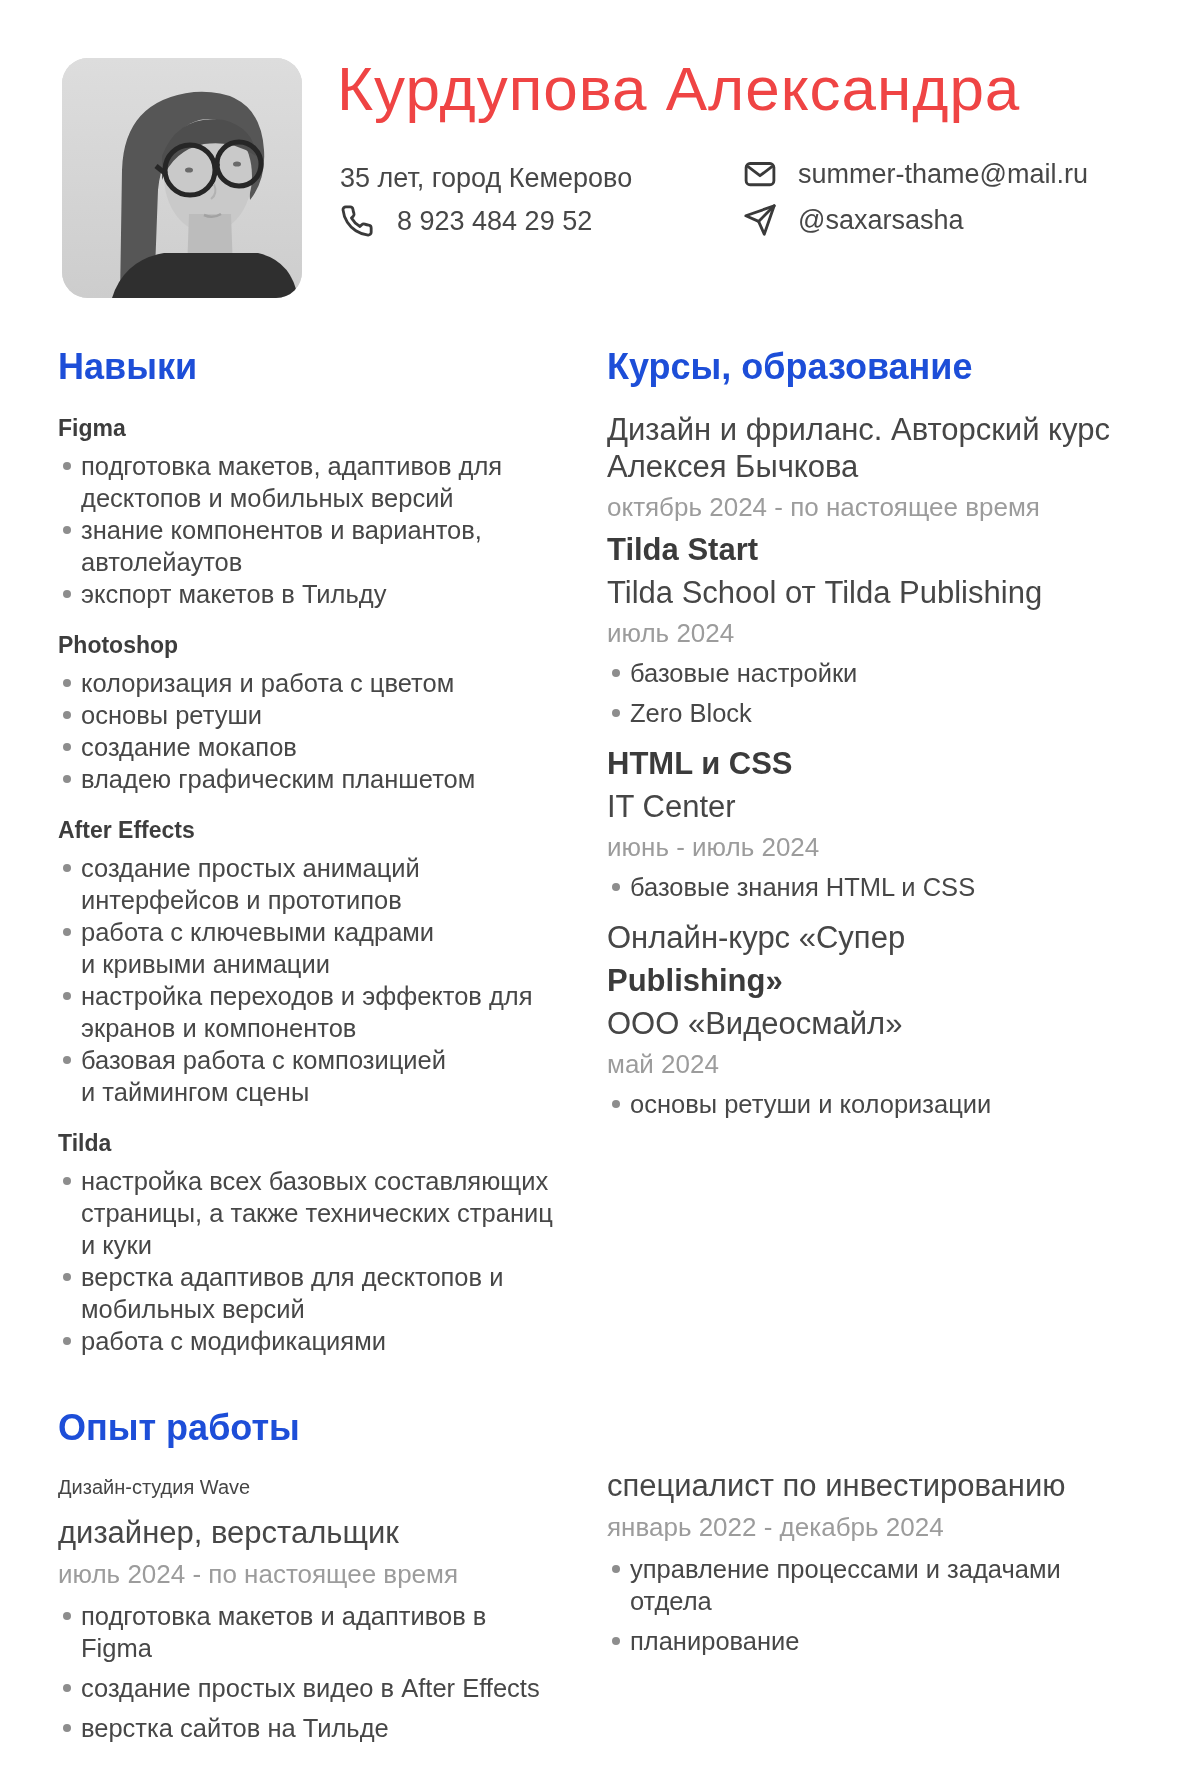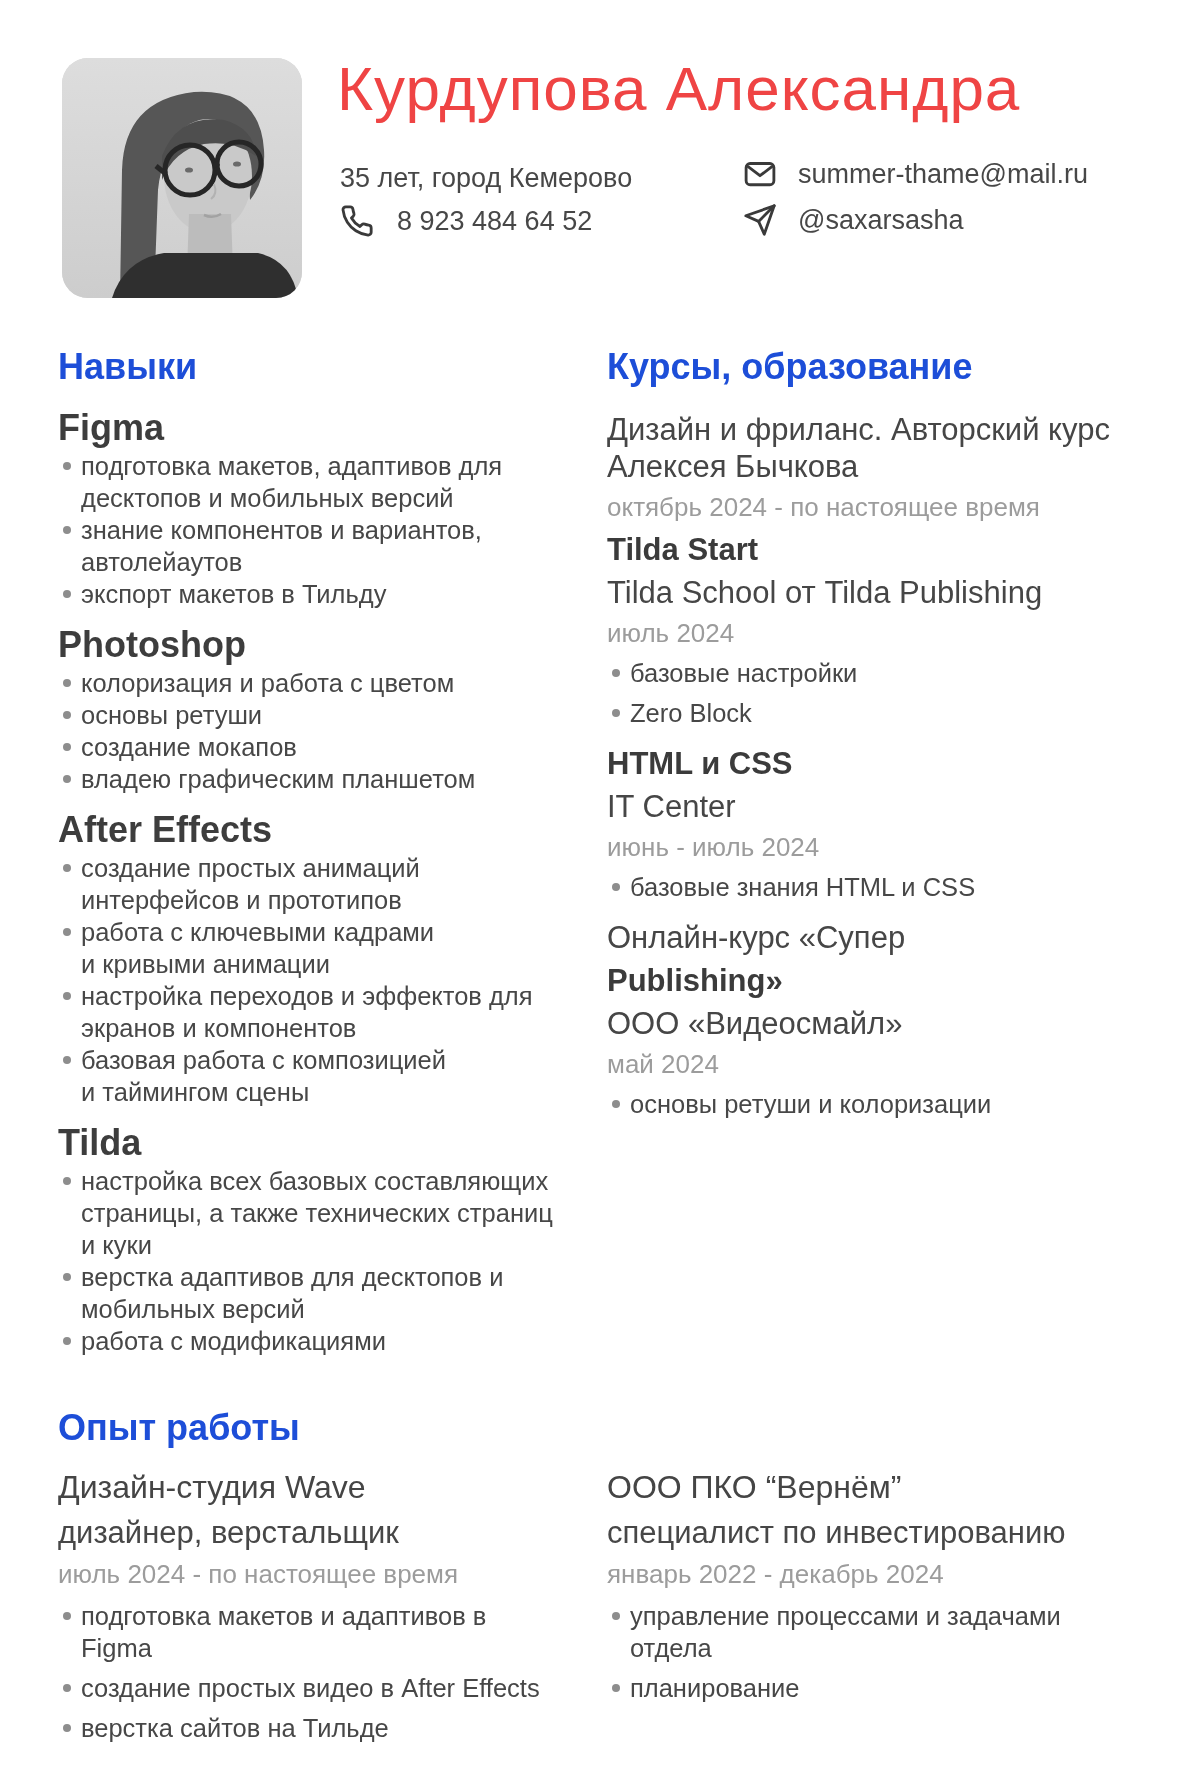--- a/index.html
+++ b/index.html
@@ -29,36 +29,36 @@
   h2{font-size:36px;line-height:44px;font-weight:700;color:#1d4ed8;margin:0 0 22px;}
   .col{position:absolute;top:345px;}
   .col-left{left:58px;width:505px;}
   .col-right{left:607px;width:540px;}
   ul{list-style:none;padding:0;margin:0;}
   li{position:relative;padding-left:23px;white-space:pre-line;font-size:25.5px;}
   li::before{content:"";position:absolute;left:5px;top:12px;width:8px;height:8px;border-radius:50%;background:#8d8d8d;}
   .tight li{line-height:32px;}
   .spaced li{line-height:32px;margin-bottom:8px;}
   
-  .skill h3{font-size:36px;line-height:34px;font-weight:700;color:#3d3d3d;margin:0 0 5px;}
+  .skill h3{font-size:23px;line-height:34px;font-weight:700;color:#3d3d3d;margin:0 0 5px;}
   .skill ul{margin:0 0 18px;}
   
   .course-lines{margin-bottom:2px;}
   .course-line{font-size:31px;line-height:37px;color:#464646;margin-bottom:6px;white-space:pre-line;}
   .course-line[data-bold="true"]{font-weight:700;color:#3b3b3b;}
   .date{font-size:26px;line-height:32px;color:#9c9c9c;margin-bottom:8px;}
   .course ul{margin:0 0 16px;}
   
   .exp{position:absolute;left:58px;top:1406px;width:1092px;}
   .exp h2{margin-bottom:18px;}
   .jobs{display:flex;}
   .job{width:505px;}
   .job:first-of-type{margin-right:44px;}
   .job:last-of-type{width:540px;}
-  .job-company{font-size:32px;line-height:38px;color:#454545;margin-bottom:9px;white-space:pre-line;}
+  .job-company{font-size:20px;line-height:38px;color:#454545;margin-bottom:9px;white-space:pre-line;}
   .job-role{font-size:31px;line-height:36px;color:#474747;margin-bottom:7px;}
   .job .date{margin-bottom:10px;}
 </style>
 </head>
 <body>
 
 <div class="page">
 
   <div class="photo">
     <svg viewBox="0 0 240 240" preserveAspectRatio="xMidYMid slice">
@@ -100,21 +100,21 @@
   <div class="contact c-meta">
     <span class="txt">35 лет, город Кемерово</span>
   </div>
 
   <div class="contact c-phone">
     <span class="cicon">
       <svg viewBox="0 0 24 24">
           <path d="M22 16.92v3a2 2 0 0 1-2.18 2 19.79 19.79 0 0 1-8.63-3.07 19.5 19.5 0 0 1-6-6 19.79 19.79 0 0 1-3.07-8.67A2 2 0 0 1 4.11 2h3a2 2 0 0 1 2 1.72 12.84 12.84 0 0 0 .7 2.81 2 2 0 0 1-.45 2.11L8.09 9.91a16 16 0 0 0 6 6l1.27-1.27a2 2 0 0 1 2.11-.45 12.84 12.84 0 0 0 2.81.7A2 2 0 0 1 22 16.92z"></path>
         </svg>
     </span>
-    <span class="txt">8 923 484 64 52</span>
+    <span class="txt">8 923 484 29 52</span>
   </div>
 
   <div class="contact c-email">
     <span class="cicon">
       <svg viewBox="0 0 24 24">
           <rect x="2.2" y="4.6" width="19.6" height="15" rx="2.8"></rect>
           <path d="M3.6 6.8 L12 13.2 L20.4 6.8"></path>
         </svg>
     </span>
     <span class="txt">summer-thame@mail.ru</span>
@@ -246,21 +246,20 @@
           <div class="job-role">дизайнер, верстальщик</div>
           <div class="date">июль 2024 - по настоящее время</div>
           <ul class="spaced">
 
           <li>подготовка макетов и адаптивов в Figma</li>
             <li>создание простых видео в After Effects</li>
             <li>верстка сайтов на Тильде</li>
           </ul>
         </section>
         <section class="job">
-          <div class="job-company">ООО ПКО “Вернём”</div>
           <div class="job-role">специалист по инвестированию</div>
           <div class="date">январь 2022 - декабрь 2024</div>
           <ul class="spaced">
 
           <li>управление процессами и задачами
 отдела</li>
             <li>планирование</li>
           </ul>
         </section>
       </div>

